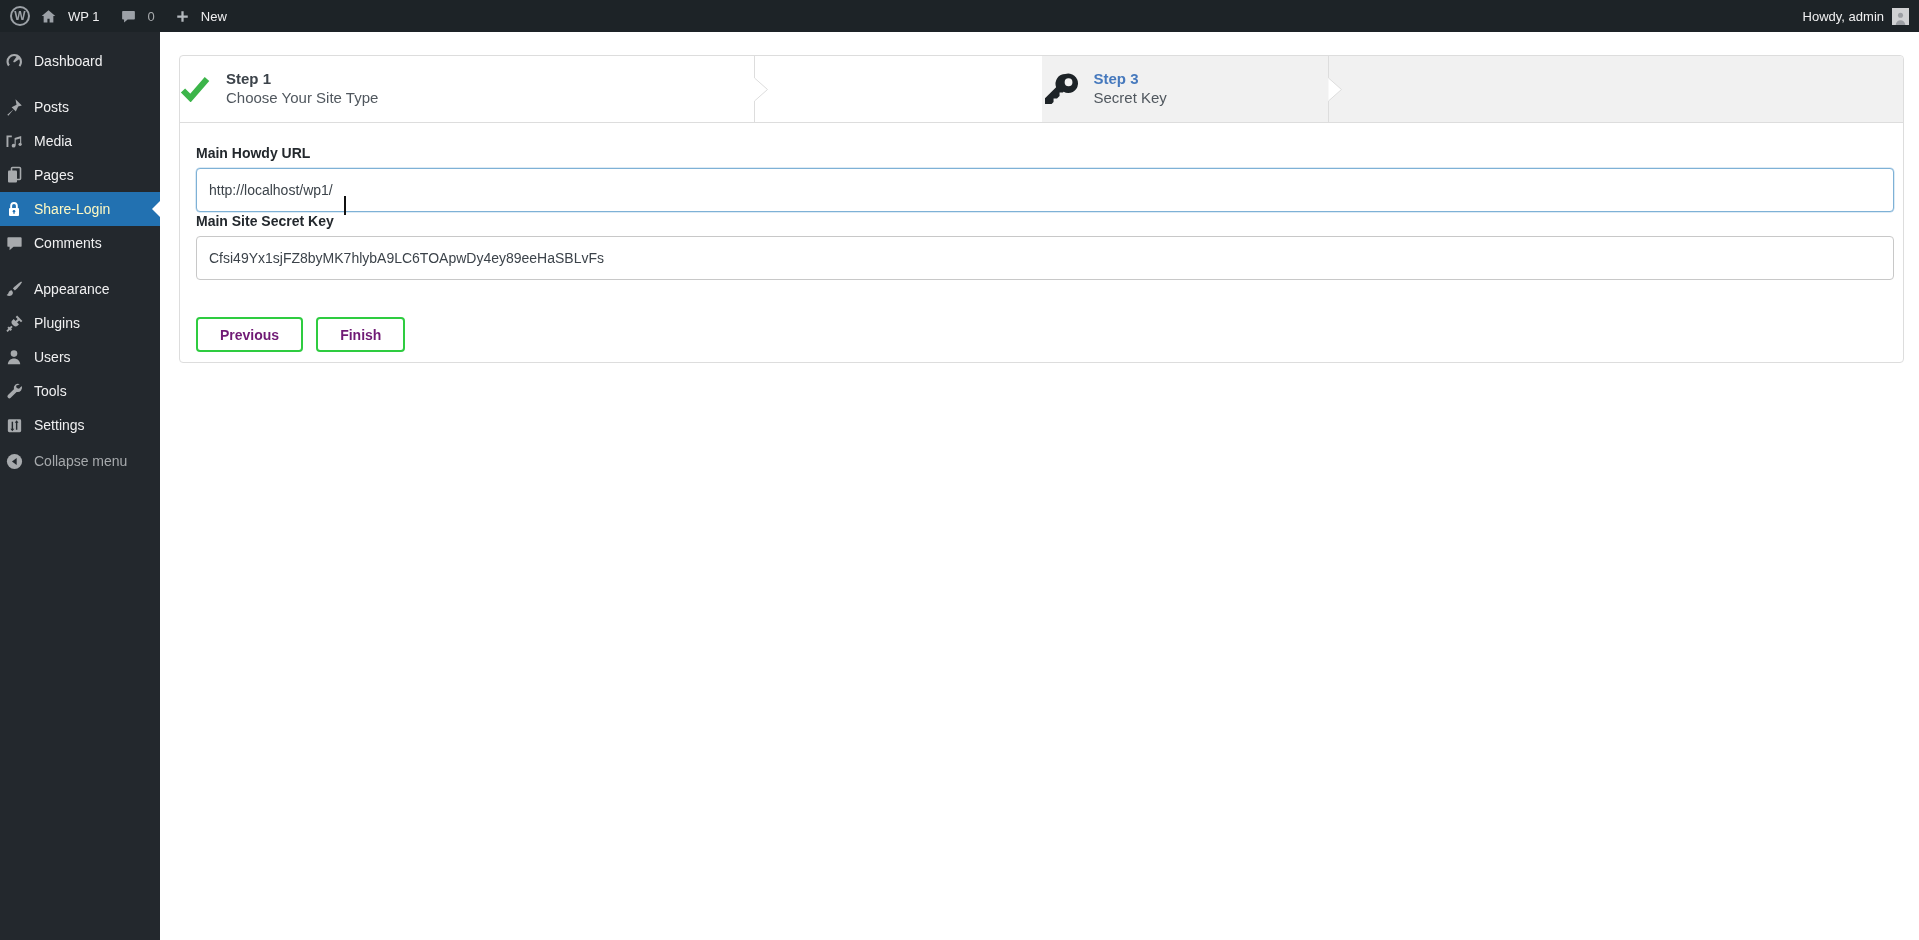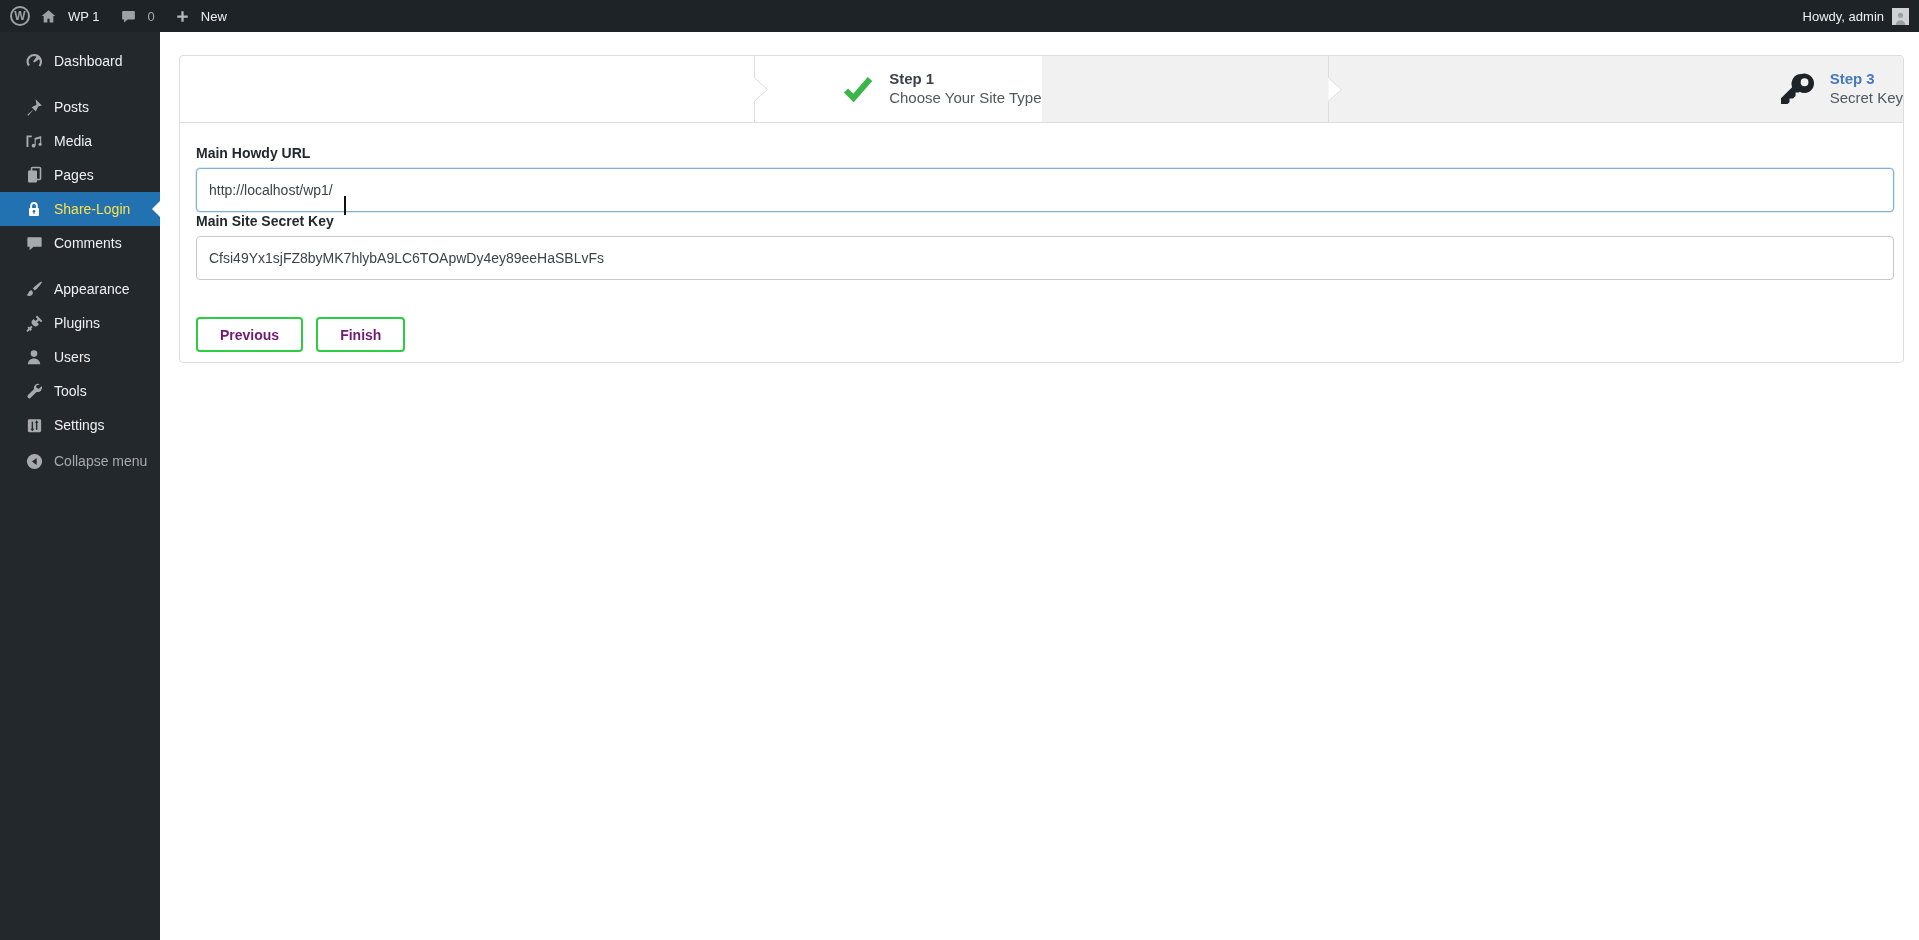--- a/index.html
+++ b/index.html
@@ -17,38 +17,38 @@
     justify-content:center; margin-left:10px; }
   .ab-icon svg { display:block; }
   .ab-count { color:#a7aaad; }
   .ab-right { display:flex; align-items:center; gap:8px; padding-right:10px; height:100%; }
   .avatar { width:17px; height:17px; background:#d0d1d3; display:flex; align-items:flex-end; justify-content:center; overflow:hidden; }
 
   
   .sidebar { position:absolute; top:32px; left:0; width:160px; height:908px;
     background:#23282d; padding-top:12px; z-index:40; }
   .menu-item { height:34px; display:flex; align-items:center; gap:10px;
-    padding-left:24px; color:#f0f0f1; font-size:14px; cursor:pointer; position:relative; }
+    padding-left:4px; color:#f0f0f1; font-size:14px; cursor:pointer; position:relative; }
   .menu-item .mi-icon { width:20px; height:20px; flex:none; display:flex; align-items:center; justify-content:center; }
   .menu-item .mi-icon svg { display:block; }
-  .menu-item.active { background:#2271b1; color:#fde047; }
+  .menu-item.active { background:#2271b1; color:#fef9c3; }
   .menu-item.active::after { content:""; position:absolute; right:0; top:50%;
     margin-top:-8px; border-top:8px solid transparent; border-bottom:8px solid transparent;
     border-right:8px solid #fff; }
   .menu-sep { height:12px; }
   .menu-item.collapse { color:#a7aaad; margin-top:2px; }
 
   
   .main { position:absolute; top:32px; left:160px; width:1759px; height:908px; background:#fff; }
   .panel { position:absolute; top:23px; left:19px; width:1725px; height:308px;
     background:#fff; border:1px solid #ddd; border-radius:4px; }
 
   
   .wizard { position:relative; display:flex; height:67px; border-bottom:1px solid #ddd; border-radius:4px 4px 0 0; }
-  .wstep { flex:1 1 0; display:flex; align-items:center; justify-content:flex-end; gap:16px; }
+  .wstep { flex:1 1 0; display:flex; align-items:center; justify-content:flex-start; gap:16px; }
   .wstep.grey { background:#f1f1f1; border-top-right-radius:4px; }
   .wsep { position:absolute; top:0; height:67px; width:16px; z-index:5; }
   .wsep.s1 { left:574px; }
   .wsep.s2 { left:1148px; }
   .step-icon { display:flex; align-items:center; justify-content:center; }
   .step-icon.boxed { width:38px; height:36px; background:#f0f0f1; }
   .step-text { line-height:1.25; }
   .step-title { font-size:15px; font-weight:bold; color:#3c434a; }
   .step-sub { font-size:15px; color:#50575e; }
   .wstep.current .step-title { color:#4679bd; }

